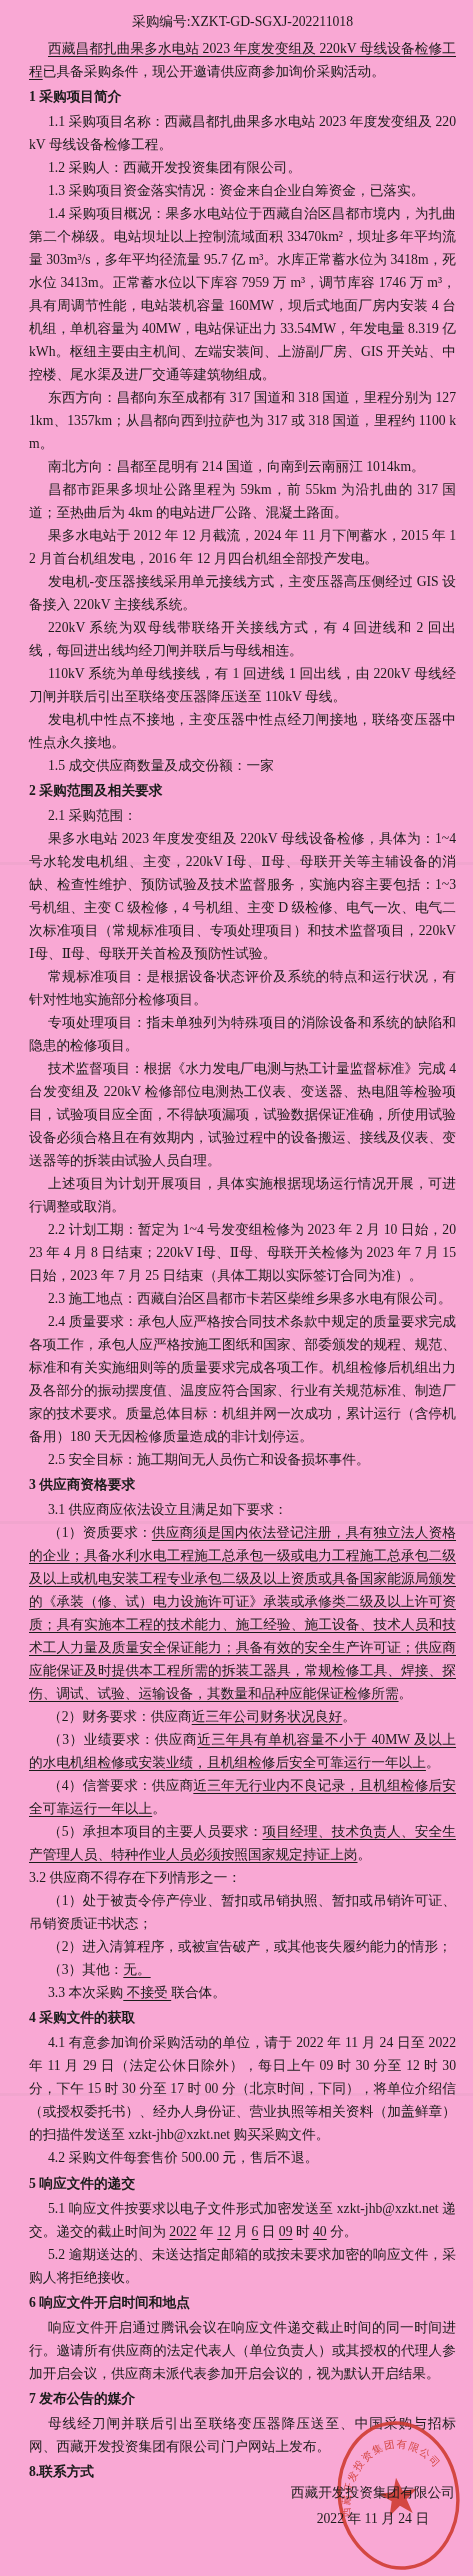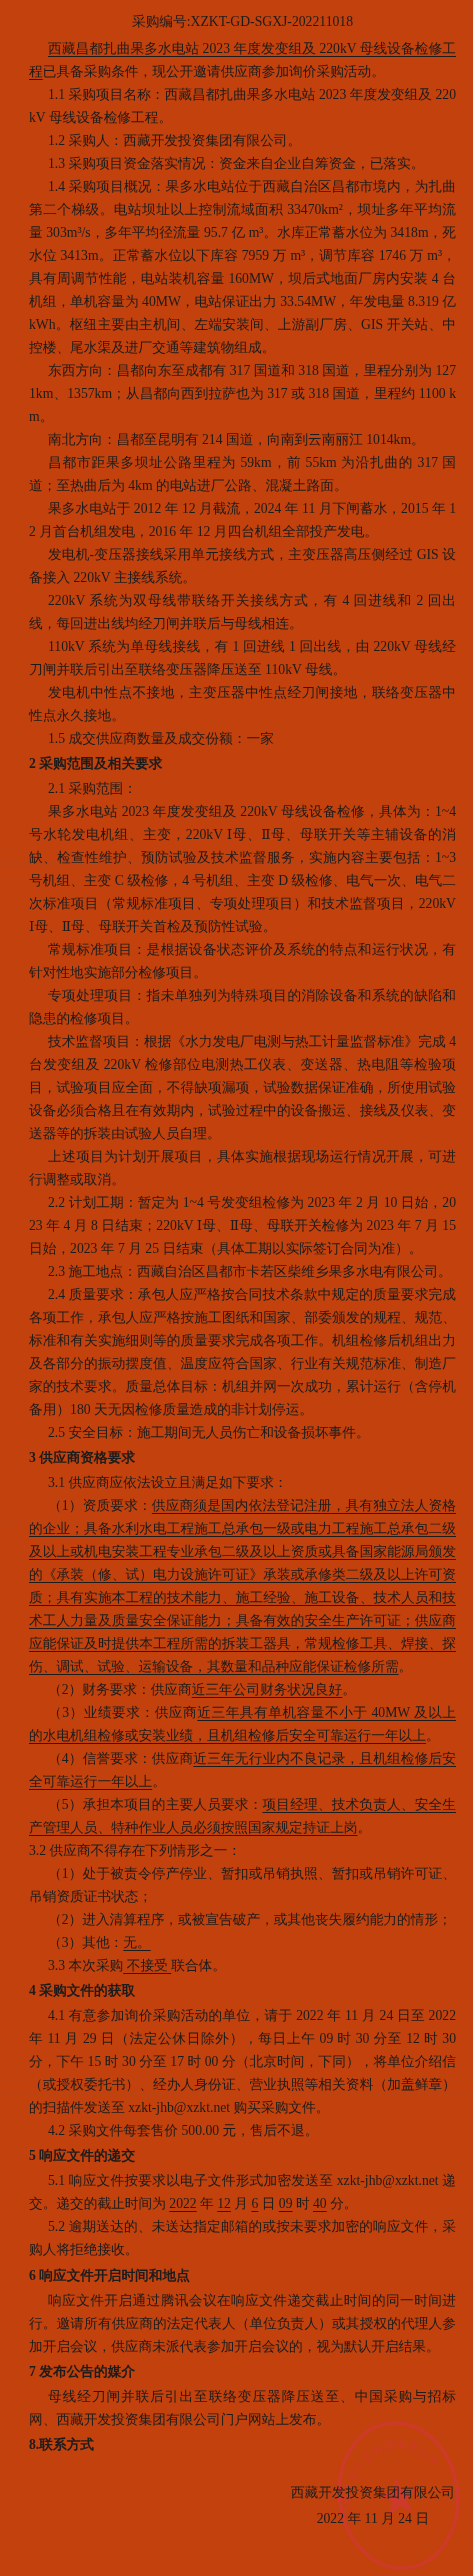--- a/index.html
+++ b/index.html
@@ -1,20 +1,20 @@
 <!DOCTYPE html>
 <html style="font-size:11px"><head>
 <meta charset="utf-8">
 <style>
   html,body { margin:0; padding:0; background:#e8e8e8; }
   .page {
     position:relative;
     width:474px; height:2576px;
     margin:0 auto;
-    background:#c2410c;
+    background:#f9a8d4;
     color:#1c1c1c;
     font-family:"Liberation Serif","DejaVu Serif",serif;
     overflow:hidden;
   }
   .content { padding:9.6px 18px 0 29px; }
   .content p { margin:0; font-size:13.7px; line-height:23px; text-align:justify; word-break:break-all; }
   .doc-title { text-align:center !important; font-size:14.4px; line-height:27.5px; margin-bottom:4.1px !important; }
   .h  { font-weight:bold; text-align:left !important; margin:2.1px 0 2.1px 0 !important; }
   .p  { text-indent:19px; }
   .pn { text-indent:0; }
@@ -36,20 +36,21 @@
 <div class="page">
 
   <div class="streak" style="top:862px"></div>
   <div class="streak" style="top:1521px"></div>
   <div class="streak" style="top:2093px"></div>
 
   <div class="content">
     <p class="doc-title">采购编号:XZKT-GD-SGXJ-202211018</p>
     <div>
         <p class="p"><span class="u">西藏昌都扎曲果多水电站 2023 年度发变组及 220kV 母线设备检修工程</span><span>已具备采购条件，现公开邀请供应商参加询价采购活动。</span></p>
+        <p class="h"><span>1 采购项目简介</span></p>
         <p class="p"><span>1.1 采购项目名称：西藏昌都扎曲果多水电站 2023 年度发变组及 220kV 母线设备检修工程。</span></p>
         <p class="p"><span>1.2 采购人：西藏开发投资集团有限公司。</span></p>
         <p class="p"><span>1.3 采购项目资金落实情况：资金来自企业自筹资金，已落实。</span></p>
         <p class="p"><span>1.4 采购项目概况：果多水电站位于西藏自治区昌都市境内，为扎曲第二个梯级。电站坝址以上控制流域面积 33470km²，坝址多年平均流量 303m³/s，多年平均径流量 95.7 亿 m³。水库正常蓄水位为 3418m，死水位 3413m。正常蓄水位以下库容 7959 万 m³，调节库容 1746 万 m³，具有周调节性能，电站装机容量 160MW，坝后式地面厂房内安装 4 台机组，单机容量为 40MW，电站保证出力 33.54MW，年发电量 8.319 亿 kWh。枢纽主要由主机间、左端安装间、上游副厂房、GIS 开关站、中控楼、尾水渠及进厂交通等建筑物组成。</span></p>
         <p class="p"><span>东西方向：昌都向东至成都有 317 国道和 318 国道，里程分别为 1271km、1357km；从昌都向西到拉萨也为 317 或 318 国道，里程约 1100 km。</span></p>
         <p class="p"><span>南北方向：昌都至昆明有 214 国道，向南到云南丽江 1014km。</span></p>
         <p class="p"><span>昌都市距果多坝址公路里程为 59km，前 55km 为沿扎曲的 317 国道；至热曲后为 4km 的电站进厂公路、混凝土路面。</span></p>
         <p class="p"><span>果多水电站于 2012 年 12 月截流，2024 年 11 月下闸蓄水，2015 年 12 月首台机组发电，2016 年 12 月四台机组全部投产发电。</span></p>
         <p class="p"><span>发电机-变压器接线采用单元接线方式，主变压器高压侧经过 GIS 设备接入 220kV 主接线系统。</span></p>
         <p class="p"><span>220kV 系统为双母线带联络开关接线方式，有 4 回进线和 2 回出线，每回进出线均经刀闸并联后与母线相连。</span></p>

